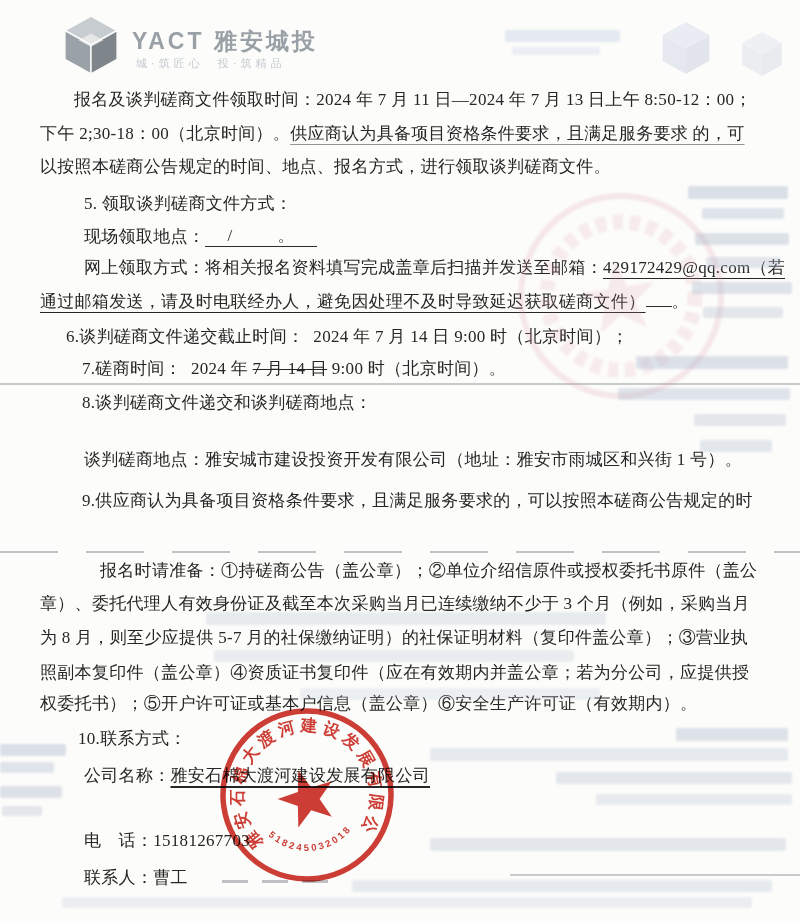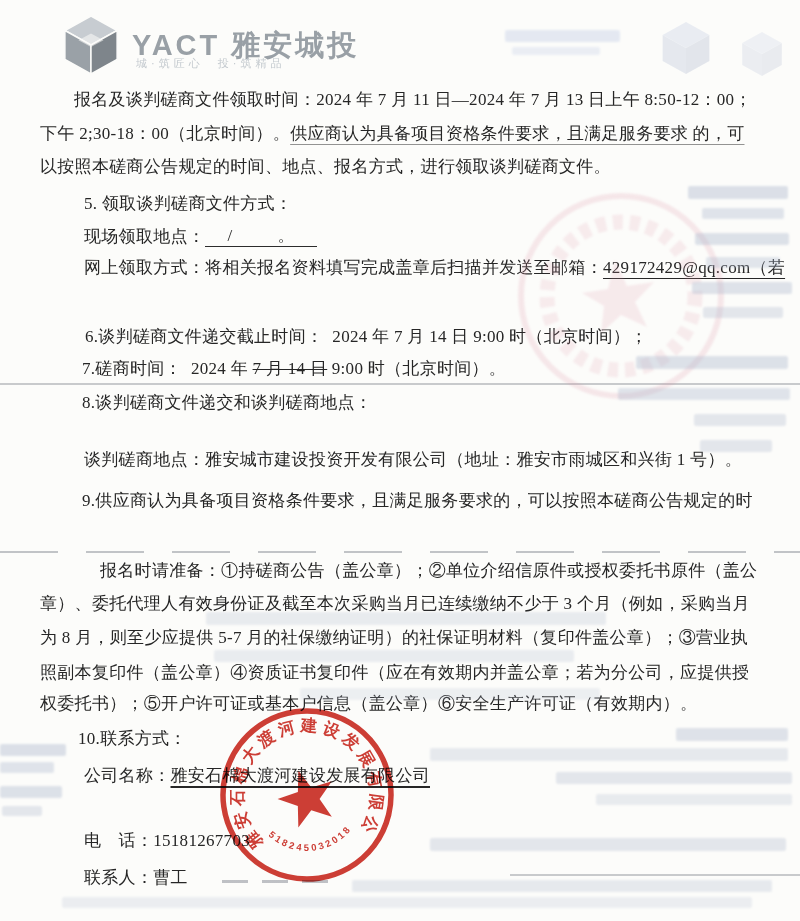--- a/index.html
+++ b/index.html
@@ -32,21 +32,21 @@
   .blank{
     display:inline-flex; width:112px; justify-content:space-around;
     border-bottom:1.5px solid #2c2c2c; vertical-align:bottom;
   }
   .ugap{ display:inline-block; width:26px; border-bottom:1.3px solid #2c2c2c; }
   
   #logo{ position:absolute; left:62px; top:14px; width:330px; height:70px; }
   #logo-brand{
     position:absolute; left:70px; top:12px;
     font-family:"Liberation Sans","DejaVu Sans",sans-serif;
-    font-size:29px; font-weight:bold; color:#99a0a6; letter-spacing:3px; white-space:pre;
+    font-size:23px; font-weight:bold; color:#99a0a6; letter-spacing:3px; white-space:pre;
   }
   #logo-tagline{
     position:absolute; left:74px; top:42px;
     font-family:"Liberation Sans","DejaVu Sans",sans-serif;
     font-size:11px; color:#c3c9ce; letter-spacing:4px; white-space:pre;
   }
   
   .artifact{ position:absolute; height:1.5px; background:#80858d; opacity:.42; }
   .artifact.dashed{
     background:repeating-linear-gradient(90deg,#868b93 0 58px,transparent 58px 86px);
@@ -94,22 +94,23 @@
     <polygon points="57,17 30,32 30,62 57,47" fill="#4d6399"></polygon>
   </svg>
 
   <div class="line" style="left:74px;top:89px">报名及谈判磋商文件领取时间：2024 年 7 月 11 日—2024 年 7 月 13 日上午 8:50-12：00；</div>
   <div class="line" style="left:40px;top:123px"><span>下午 2;30-18：00（北京时间）。</span><span class="u-faint">供应商认为具备项目资格条件要求，且满足服务要求 的，可</span></div>
   <div class="line" style="left:40px;top:156px">以按照本磋商公告规定的时间、地点、报名方式，进行领取谈判磋商文件。</div>
 
   <div class="line" style="left:84px;top:193px">5. 领取谈判磋商文件方式：</div>
   <div class="line" style="left:84px;top:225px"><span>现场领取地点：</span><span class="blank"><span>/</span><span>。</span></span></div>
   <div class="line" style="left:84px;top:257px"><span>网上领取方式：将相关报名资料填写完成盖章后扫描并发送至邮箱：</span><span class="u">429172429@qq.com（若</span></div>
+  <div class="line" style="left:40px;top:291px"><span class="u">通过邮箱发送，请及时电联经办人，避免因处理不及时导致延迟获取磋商文件）</span><span class="ugap"></span><span>。</span></div>
 
-  <div class="line" style="left:85px;top:326px">6.谈判磋商文件递交截止时间：  2024 年 7 月 14 日 9:00 时（北京时间）；</div>
+  <div class="line" style="left:66px;top:326px">6.谈判磋商文件递交截止时间：  2024 年 7 月 14 日 9:00 时（北京时间）；</div>
   <div class="line" style="left:82px;top:358px"><span>7.磋商时间：  2024 年 </span><span class="strike">7 月 14 日</span><span> 9:00 时（北京时间）。</span></div>
 
   <div class="line" style="left:82px;top:392px">8.谈判磋商文件递交和谈判磋商地点：</div>
   <div class="line" style="left:84px;top:449px">谈判磋商地点：雅安城市建设投资开发有限公司（地址：雅安市雨城区和兴街 1 号）。</div>
 
   <div class="line" style="left:82px;top:490px">9.供应商认为具备项目资格条件要求，且满足服务要求的，可以按照本磋商公告规定的时</div>
 
   <div class="line" style="left:100px;top:560px">报名时请准备：①持磋商公告（盖公章）；②单位介绍信原件或授权委托书原件（盖公</div>
   <div class="line" style="left:40px;top:593px">章）、委托代理人有效身份证及截至本次采购当月已连续缴纳不少于 3 个月（例如，采购当月</div>
   <div class="line" style="left:40px;top:627px">为 8 月，则至少应提供 5-7 月的社保缴纳证明）的社保证明材料（复印件盖公章）；③营业执</div>

